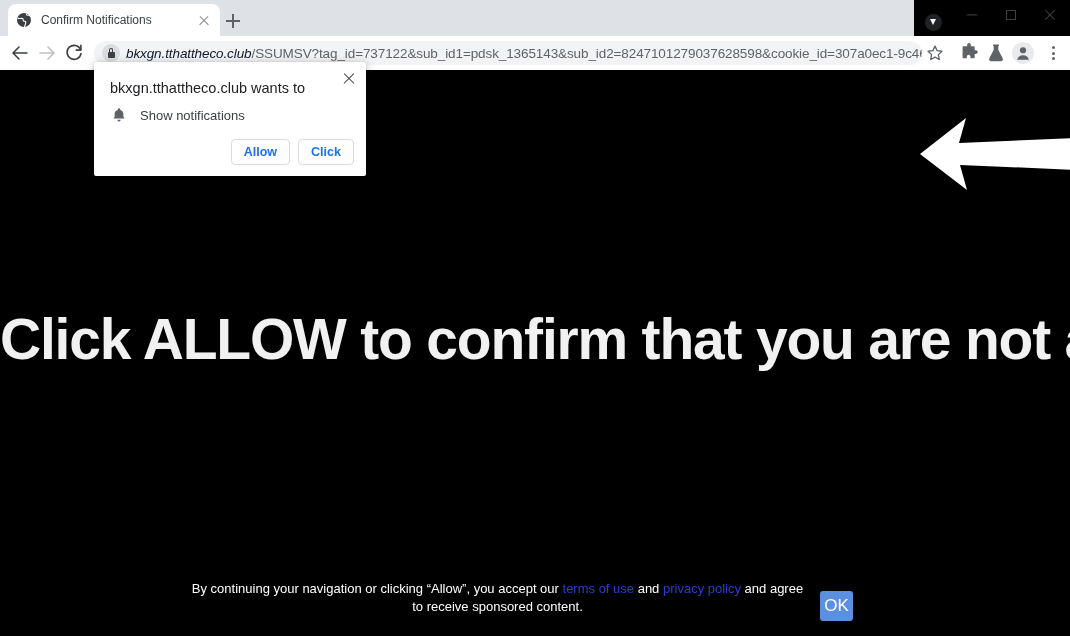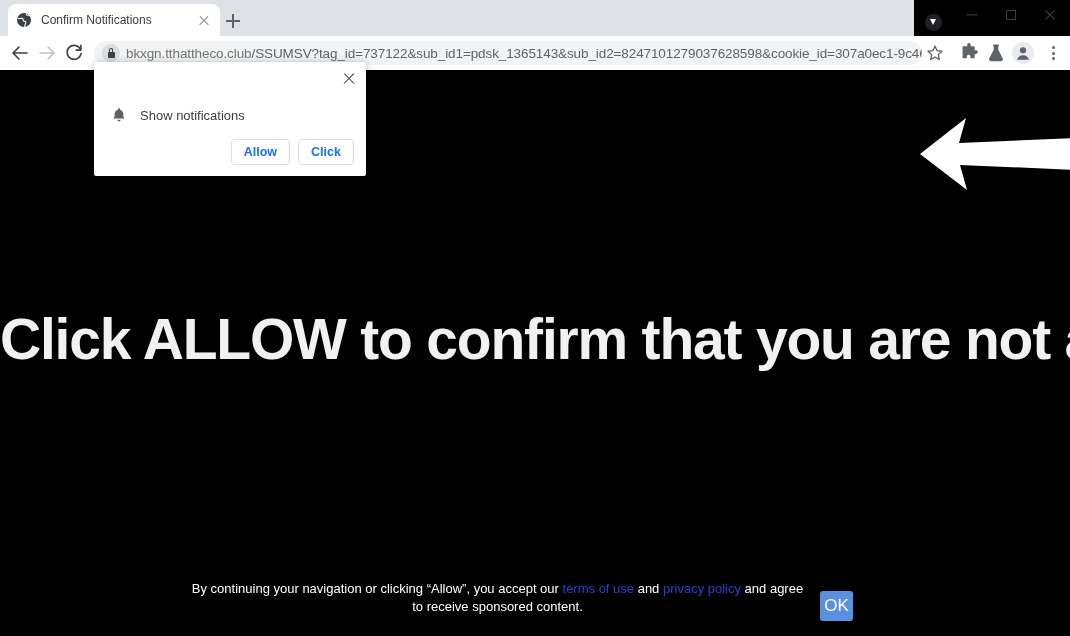--- a/index.html
+++ b/index.html
@@ -198,21 +198,21 @@
     box-sizing: border-box;
   }
   .urltext {
     font-size: 13.5px;
     color: #5f6368;
     white-space: nowrap;
     overflow: hidden;
     letter-spacing: -.1px;
     padding-left: 2px;
   }
-  .urltext .host { color: #737373; }
+  .urltext .host { color: #0f172a; font-style: italic; }
 
   .tbicon {
     position: absolute;
     top: 6px;
     width: 22px; height: 22px;
   }
   .ic-star    { left: 924px; }
   .ic-puzzle  { left: 958px; }
   .ic-flask   { left: 985px; }
   .ic-profile { left: 1012px; }
@@ -482,20 +482,21 @@
     <div class="headline">Click ALLOW to confirm that you are not a robot!</div>
 
     <div class="consent">
       <div class="consent-text"><span>By continuing your navigation or clicking “Allow”, you accept our </span><a href="#">terms of use</a><span> and </span><a href="#">privacy policy</a><span> and agree to receive sponsored content.</span></div>
       <button class="ok-btn">OK</button>
     </div>
   </div>
 
   <div class="perm-dialog">
     <div class="perm-close"></div>
+    <div class="perm-title">bkxgn.tthattheco.club wants to</div>
     <div class="perm-row">
       <span class="bell-icon">
         <svg width="18" height="18" viewBox="0 0 24 24">
           <path d="M12 3 a1.6 1.6 0 0 1 1.6 1.6 v.6 a5.6 5.6 0 0 1 4.2 5.4 v3.4 l1.5 2.6 H4.7 l1.5 -2.6 V10.6 a5.6 5.6 0 0 1 4.2 -5.4 V4.6 A1.6 1.6 0 0 1 12 3 Z" fill="#5f6368"></path>
           <path d="M9.8 18.4 a2.2 2.2 0 0 0 4.4 0 Z" fill="#5f6368"></path>
         </svg>
       </span>
       <span class="perm-row-label">Show notifications</span>
     </div>
     <div class="perm-actions">

